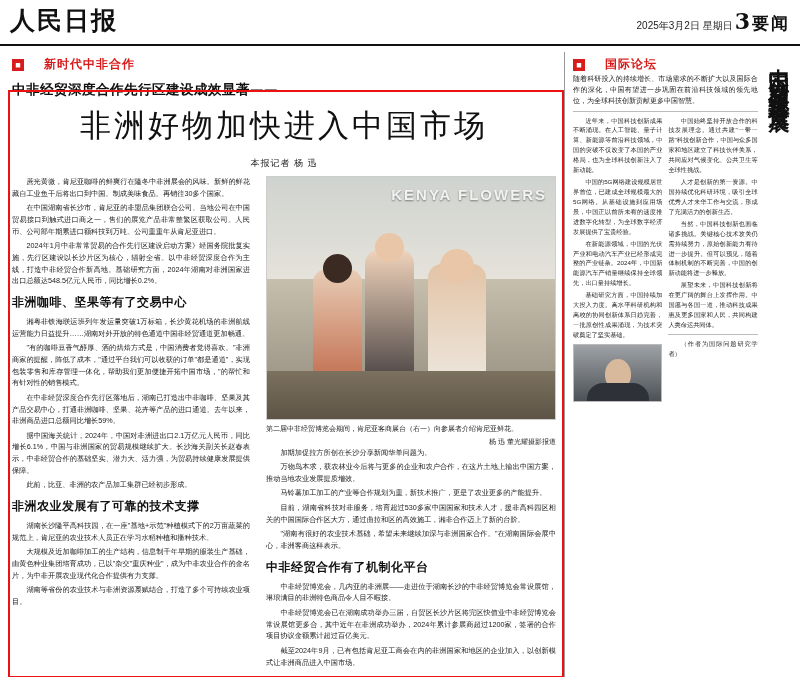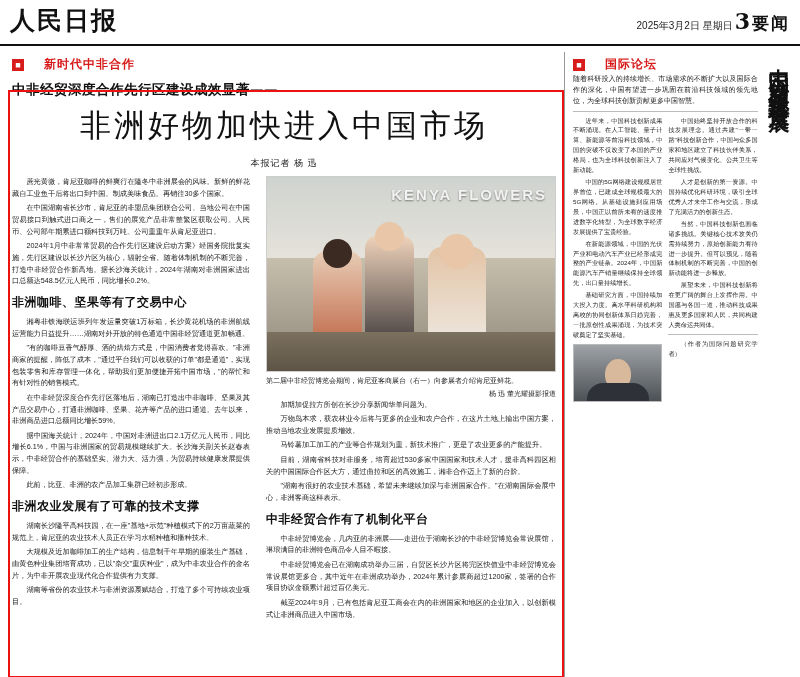--- a/index.html
+++ b/index.html
@@ -158,21 +158,21 @@
     word-break: break-all;
   }
 
   
   .photo-block {
     width: 290px;
     margin-left: 6px;
   }
   .photo {
     width: 100%;
-    height: 196px;
+    height: 244px;
     position: relative;
     overflow: hidden;
     border: 1px solid #cdcdcd;
     box-sizing: border-box;
     background: linear-gradient(#d9d5cb, #b9b2a4);
   }
   .photo .sky {
     position: absolute; left: 0; top: 0; right: 0; height: 44%;
     background: linear-gradient(#cfd3cf, #e6e3db);
   }
@@ -332,21 +332,21 @@
     </div>
 
     <div class="shoulder">中非经贸深度合作先行区建设成效显著——</div>
     <div class="headline">非洲好物加快进入中国市场</div>
     <div class="byline">本报记者 杨 迅</div>
 
     <div class="cols2">
       <div class="col">
         <p class="body">蔗光黄微，肯尼亚咖啡的鲜爽行在隆冬中非洲展会的风味。新鲜的鲜花藏自工业鱼干后将出口到中国。制成美味食品。再销往30多个国家。</p>
         <p class="body">在中国湖南省长沙市，肯尼亚的非盟品集团联合公司、当地公司在中国贸易接口到触式进口商之一，售们的展览产品非常整繁区获取公司。人民币、公司部年期累进口额科技到万吨。公司重重年从肯尼亚进口。</p>
-        <p class="body">2024年1月中非常常贸易的合作先行区建设启动方案》经国务院批复实施，先行区建设以长沙片区为核心，辐射全省。随着体制机制的不断完善，打造中非经贸合作新高地。据长沙海关统计，2024年湖南对非洲国家进出口总额达548.5亿元人民币，同比增长0.2%。</p>
+        <p class="body">2024年1月中非常常贸易的合作先行区建设启动方案》经国务院批复实施，先行区建设以长沙片区为核心，辐射全省。以中非经贸深度合作为主线，打造中非经贸合作新高地。基础研究方面，2024年湖南对非洲国家进出口总额达548.5亿元人民币，同比增长0.2%。</p>
 
         <div class="subhead">非洲咖啡、坚果等有了交易中心</div>
         <p class="body">湘粤非铁海联运班列年发运量突破1万标箱，长沙黄花机场的非洲航线运营能力日益提升……湖南对外开放的特色通道中国非经贸通道更加畅通。</p>
         <p class="body">"有的咖啡豆香气醇厚、酒的烘焙方式是，中国消费者觉得喜欢。"非洲商家的提醒，阵低了成本，"通过平台我们可以收获的订单"都是通道"，实现包装零售和库存管理一体化，帮助我们更加便捷开拓中国市场，"的帮忙和有针对性的销售模式。</p>
         <p class="body">在中非经贸深度合作先行区落地后，湖南已打造出中非咖啡、坚果及其产品交易中心，打通非洲咖啡、坚果、花卉等产品的进口通道。去年以来，非洲商品进口总额同比增长59%。</p>
 
         <p class="body">据中国海关统计，2024年，中国对非洲进出口2.1万亿元人民币，同比增长6.1%，中国与非洲国家的贸易规模继续扩大。长沙海关副关长赵春表示，中非经贸合作的基础坚实、潜力大、活力强，为贸易持续健康发展提供保障。</p>
         <p class="body">此前，比亚、非洲的农产品加工集群已经初步形成。</p>
 
         <div class="subhead">非洲农业发展有了可靠的技术支撑</div>

